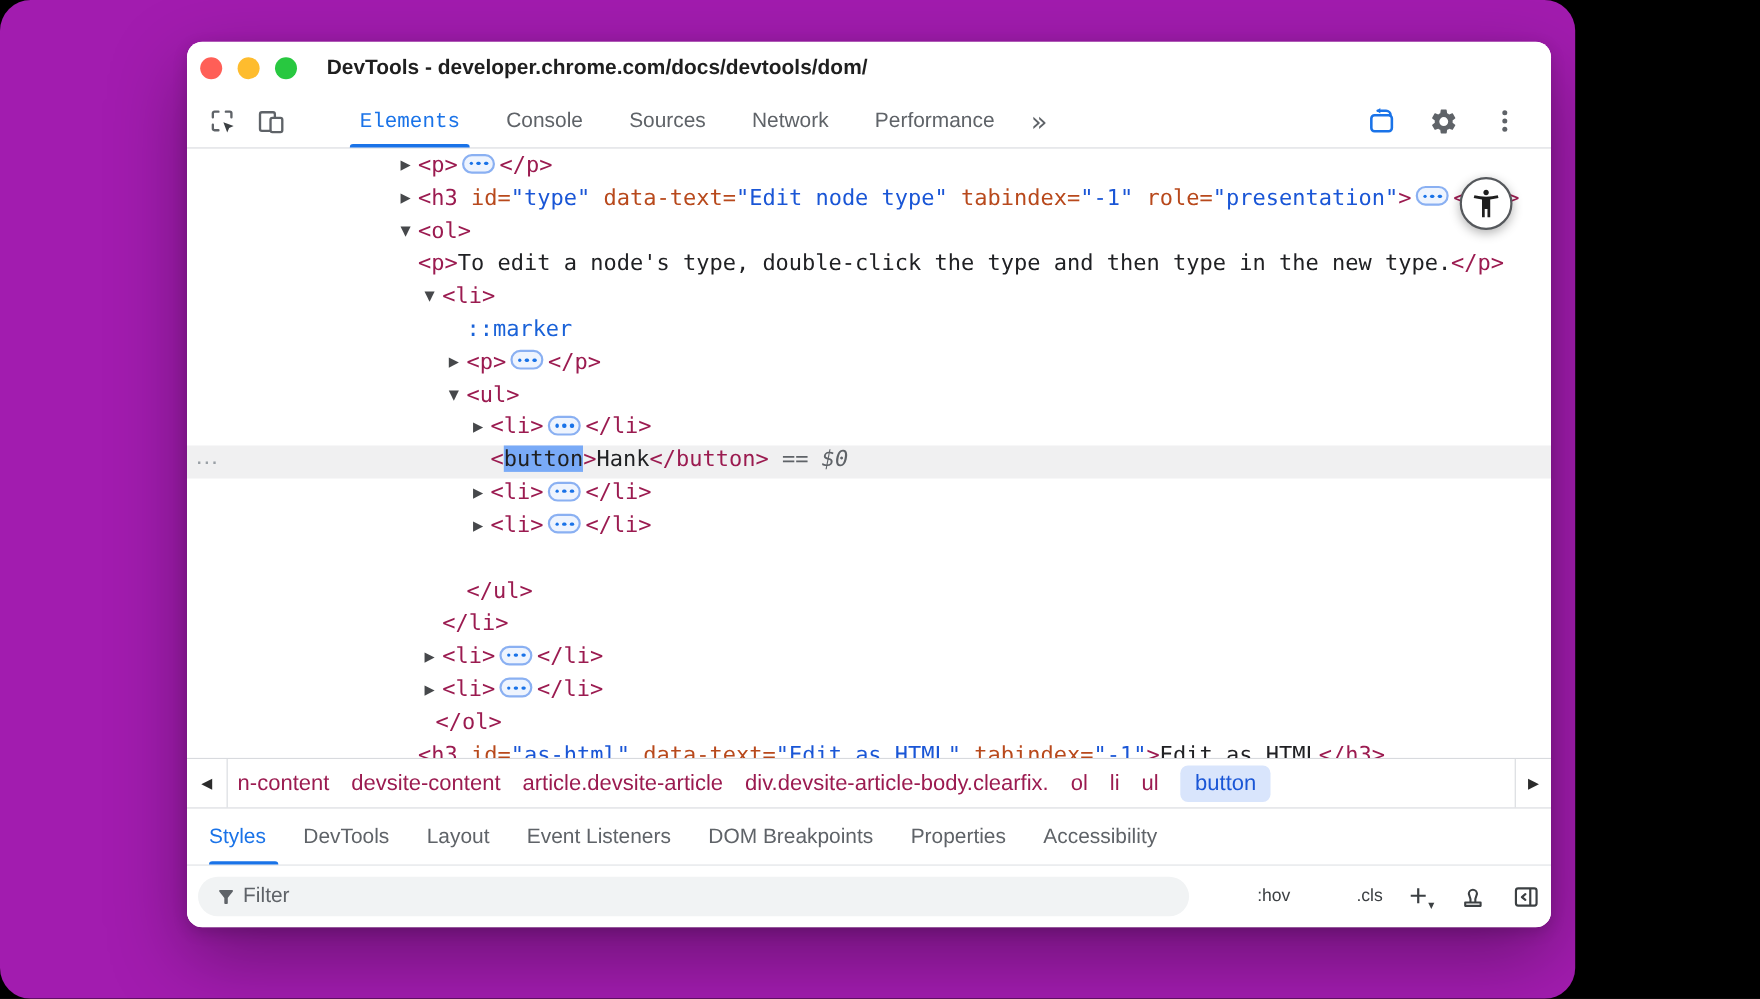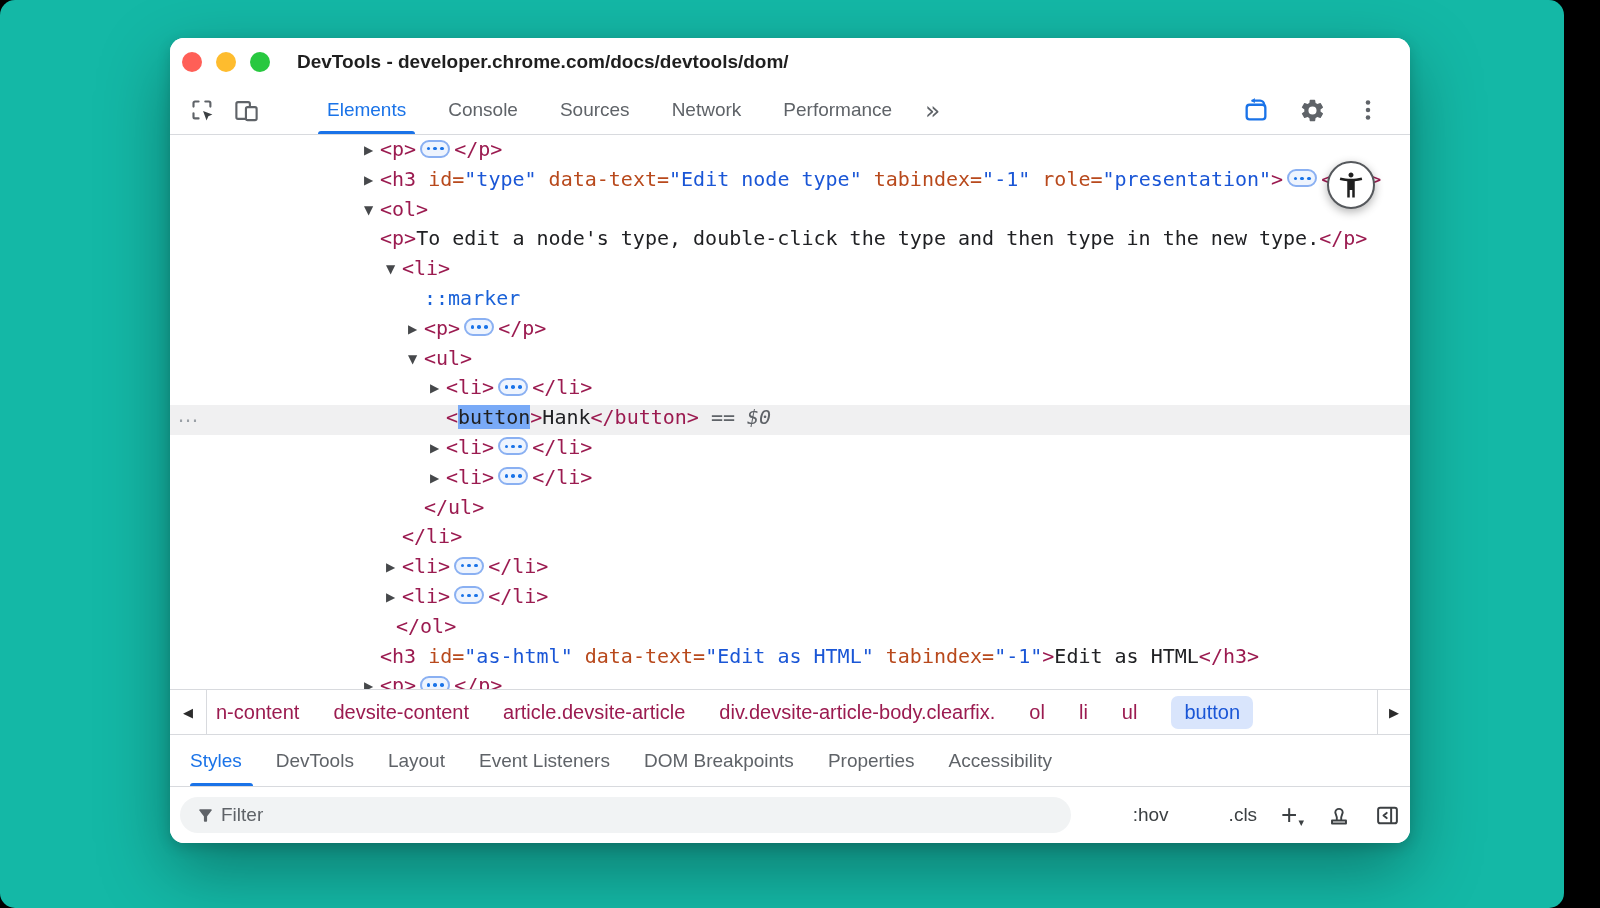--- a/index.html
+++ b/index.html
@@ -1,38 +1,38 @@
 <!DOCTYPE html>
 <html><head>
 <meta charset="utf-8">
 <style>
   html,body{margin:0;padding:0;background:#000;width:1600px;height:908px;overflow:hidden;
     font-family:"Liberation Sans",sans-serif;}
-  .canvas{position:relative;width:1564px;height:908px;background:#14b8a6;border-radius:15px;overflow:hidden;}
+  .canvas{position:relative;width:1432px;height:908px;background:#a21caf;border-radius:28px;overflow:hidden;}
 
   .window{position:absolute;left:170px;top:38px;width:1240px;height:805px;background:#fff;
     border-radius:14px;overflow:hidden;display:flex;flex-direction:column;
     box-shadow:0 26px 70px rgba(0,0,0,.34),0 4px 14px rgba(0,0,0,.16);}
 
   
   .titlebar{height:48px;flex:0 0 48px;position:relative;display:flex;align-items:center;background:#fff;}
   .lights{display:flex;gap:14px;margin-left:12px;}
   .light{width:20px;height:20px;border-radius:50%;cursor:pointer;}
   .light.red{background:#ff5f57;}
   .light.yellow{background:#febc2e;}
   .light.green{background:#28c840;}
   .title{position:absolute;left:127px;font-size:19px;font-weight:700;color:#1f1f1f;}
 
   
   .toolbar{height:49px;flex:0 0 49px;box-sizing:border-box;border-bottom:1px solid #d8dade;
     display:flex;align-items:stretch;padding:0 14px 0 16px;}
   .tbicon{width:32px;display:flex;align-items:center;justify-content:center;margin-right:12px;cursor:pointer;}
   .panel-tabs{display:flex;margin-left:32px;}
   .ptab{display:flex;align-items:center;padding:0 21px;font-size:19px;color:#5f6368;position:relative;cursor:pointer;white-space:nowrap;}
-  .ptab.active{color:#1a73e8;}
+  .ptab.active{color:#1a73e8;font-family:Liberation Mono, monospace;}
   .ptab.active::after{content:"";position:absolute;left:12px;right:12px;bottom:0;height:3px;background:#1a73e8;border-radius:3px 3px 0 0;}
   .more-tabs{display:flex;align-items:center;padding:0 12px;font-size:25px;color:#5f6368;cursor:pointer;font-family:"DejaVu Sans",sans-serif;}
   .tb-right{margin-left:auto;display:flex;align-items:center;gap:12px;}
 
   
   .tree{position:relative;flex:1 1 auto;overflow:hidden;padding-top:2px;
     font-family:"DejaVu Sans Mono",monospace;font-size:20px;color:#202124;}
   .trow{height:29.8px;line-height:25px;white-space:pre;position:relative;box-sizing:border-box;}
   .trow.selected{background:#f0f0f1;}
   .arrow{display:inline-block;width:16px;font-size:12px;color:#46484b;
@@ -54,41 +54,41 @@
     background:#fff;border:2.5px solid #55585c;box-sizing:border-box;display:flex;align-items:center;
     justify-content:center;box-shadow:0 3px 10px rgba(0,0,0,.3);}
 
   
   .crumbbar{height:46px;flex:0 0 46px;box-sizing:border-box;border-top:1px solid #d8dade;border-bottom:1px solid #d8dade;
     display:flex;align-items:stretch;background:#fff;}
   .crumb-scroll{width:36px;display:flex;align-items:center;justify-content:center;color:#2b2b2b;font-size:13px;
     cursor:pointer;font-family:"DejaVu Sans",sans-serif;}
   .crumb-scroll.left{border-right:1px solid #d8dade;}
   .crumb-scroll.right{border-left:1px solid #d8dade;width:32px;}
-  .crumbs{display:flex;align-items:center;gap:34px;padding-left:9px;flex:1;overflow:hidden;font-size:20px;}
+  .crumbs{display:flex;align-items:center;gap:20px;padding-left:9px;flex:1;overflow:hidden;font-size:20px;}
   .crumb{color:#9b1b50;white-space:nowrap;cursor:pointer;}
   .crumb.selected{background:#d9e5fc;color:#1a56d6;padding:5px 13px;border-radius:7px;}
 
   
   .sidetabs{height:52px;flex:0 0 52px;box-sizing:border-box;border-bottom:1px solid #d8dade;
     display:flex;align-items:stretch;padding-left:20px;}
   .stab{display:flex;align-items:center;padding:0 17px;font-size:19px;color:#5f6368;position:relative;cursor:pointer;white-space:nowrap;}
   .stab:first-child{padding-left:0;}
   .stab.active{color:#1a73e8;}
   .stab.active::after{content:"";position:absolute;left:0;right:6px;bottom:0;height:3px;background:#1a73e8;border-radius:3px 3px 0 0;}
 
   
   .filterbar{flex:1 0 56px;display:flex;align-items:center;padding:0 10px;background:#fff;}
   .filterpill{width:955px;height:36px;border-radius:18px;background:#f1f3f4;display:flex;align-items:center;
     padding:0 16px;gap:4px;box-sizing:border-box;}
   .filterpill input{border:none;background:transparent;outline:none;font-size:19px;color:#202124;flex:1;
     font-family:"Liberation Sans",sans-serif;}
   .filterpill input::placeholder{color:#5f6368;opacity:1;}
   .filter-right{display:flex;align-items:center;gap:24px;margin-left:26px;}
-  .fbtn{font-size:19px;color:#3c4043;cursor:pointer;white-space:nowrap;margin-left:36px;}
+  .fbtn{font-size:16px;color:#3c4043;cursor:pointer;white-space:nowrap;margin-left:36px;}
   .pluswrap{position:relative;display:flex;align-items:center;cursor:pointer;}
   .plus{font-size:28px;color:#3c4043;line-height:1;}
   .pluscaret{font-size:11px;color:#3c4043;position:relative;top:7px;left:1px;font-family:"DejaVu Sans",sans-serif;}
   .ficon{display:flex;align-items:center;justify-content:center;cursor:pointer;}
 </style>
 </head>
 <body>
 
 <div class="canvas">
   <div class="window">
@@ -155,21 +155,21 @@
           <div class="trow" style="padding-left: 194px;"><span class="arrow">▼</span><span class="seg-tag">&lt;ol&gt;</span></div>
           <div class="trow" style="padding-left: 194px;"><span class="arrow"></span><span class="seg-tag">&lt;p&gt;</span><span class="seg-plain">To edit a node's type, double-click the type and then type in the new type.</span><span class="seg-tag">&lt;/p&gt;</span></div>
           <div class="trow" style="padding-left: 216px;"><span class="arrow">▼</span><span class="seg-tag">&lt;li&gt;</span></div>
           <div class="trow" style="padding-left: 238px;"><span class="arrow"></span><span class="seg-marker">::marker</span></div>
           <div class="trow" style="padding-left: 238px;"><span class="arrow">▶</span><span class="seg-tag">&lt;p&gt;</span><span class="badge"><i></i><i></i><i></i></span><span class="seg-tag">&lt;/p&gt;</span></div>
           <div class="trow" style="padding-left: 238px;"><span class="arrow">▼</span><span class="seg-tag">&lt;ul&gt;</span></div>
           <div class="trow" style="padding-left: 260px;"><span class="arrow">▶</span><span class="seg-tag">&lt;li&gt;</span><span class="badge"><i></i><i></i><i></i></span><span class="seg-tag">&lt;/li&gt;</span></div>
           <div class="trow selected" style="padding-left: 260px;"><span class="gutter">…</span><span class="arrow"></span><span class="seg-tag">&lt;</span><span class="seg-sel">button</span><span class="seg-tag">&gt;</span><span class="seg-plain">Hank</span><span class="seg-tag">&lt;/button&gt;</span><span class="seg-gray"> == </span><span class="seg-dollar">$0</span></div>
           <div class="trow" style="padding-left: 260px;"><span class="arrow">▶</span><span class="seg-tag">&lt;li&gt;</span><span class="badge"><i></i><i></i><i></i></span><span class="seg-tag">&lt;/li&gt;</span></div>
           <div class="trow" style="padding-left: 260px;"><span class="arrow">▶</span><span class="seg-tag">&lt;li&gt;</span><span class="badge"><i></i><i></i><i></i></span><span class="seg-tag">&lt;/li&gt;</span></div>
-          <div class="trow" style="padding-left: 238px;"><span class="arrow"></span><span class="seg-tag">&lt;/ul&gt;</span></div>
+          <div class="trow" style="padding-left: 238px; margin-top: 30px;"><span class="arrow"></span><span class="seg-tag">&lt;/ul&gt;</span></div>
           <div class="trow" style="padding-left: 216px;"><span class="arrow"></span><span class="seg-tag">&lt;/li&gt;</span></div>
           <div class="trow" style="padding-left: 216px;"><span class="arrow">▶</span><span class="seg-tag">&lt;li&gt;</span><span class="badge"><i></i><i></i><i></i></span><span class="seg-tag">&lt;/li&gt;</span></div>
           <div class="trow" style="padding-left: 216px;"><span class="arrow">▶</span><span class="seg-tag">&lt;li&gt;</span><span class="badge"><i></i><i></i><i></i></span><span class="seg-tag">&lt;/li&gt;</span></div>
           <div class="trow" style="padding-left: 194px; margin-left: 16px;"><span class="arrow"></span><span class="seg-tag">&lt;/ol&gt;</span></div>
           <div class="trow" style="padding-left: 194px;"><span class="arrow"></span><span class="seg-tag">&lt;h3</span><span class="seg-plain"> </span><span class="seg-attr">id=</span><span class="seg-val">"as-html"</span><span class="seg-plain"> </span><span class="seg-attr">data-text=</span><span class="seg-val">"Edit as HTML"</span><span class="seg-plain"> </span><span class="seg-attr">tabindex=</span><span class="seg-val">"-1"</span><span class="seg-tag">&gt;</span><span class="seg-plain">Edit as HTML</span><span class="seg-tag">&lt;/h3&gt;</span></div>
           <div class="trow" style="padding-left: 194px;"><span class="arrow">▶</span><span class="seg-tag">&lt;p&gt;</span><span class="badge"><i></i><i></i><i></i></span><span class="seg-tag">&lt;/p&gt;</span></div>
         </div>
       <div class="a11y-cursor">
         <svg width="30" height="30" viewBox="0 0 24 24" fill="#1f1f1f">
           <path d="M20.5 6c-2.61.7-5.67 1-8.5 1s-5.89-.3-8.5-1L3 8c1.86.5 4 .83 6 1v13h2v-6h2v6h2V9c2-.17 4.14-.5 6-1l-.5-2zM12 6c1.1 0 2-.9 2-2s-.9-2-2-2-2 .9-2 2 .9 2 2 2z"></path>

